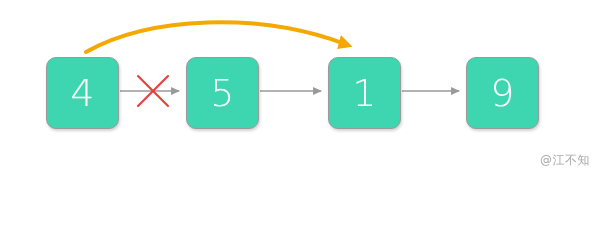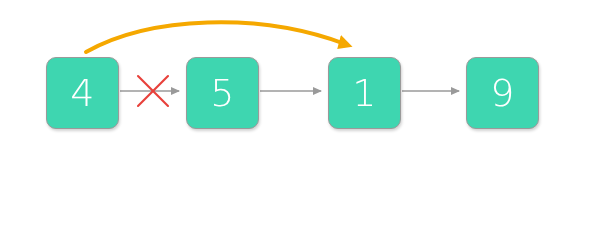--- a/index.html
+++ b/index.html
@@ -116,14 +116,15 @@
   </div>
 
   <div class="node" id="node-2">
     <span class="node-value">1</span>
   </div>
 
   <div class="node" id="node-3">
     <span class="node-value">9</span>
   </div>
 
+  <div id="watermark">@江不知</div>
 
 </div>
 
 </body></html>

